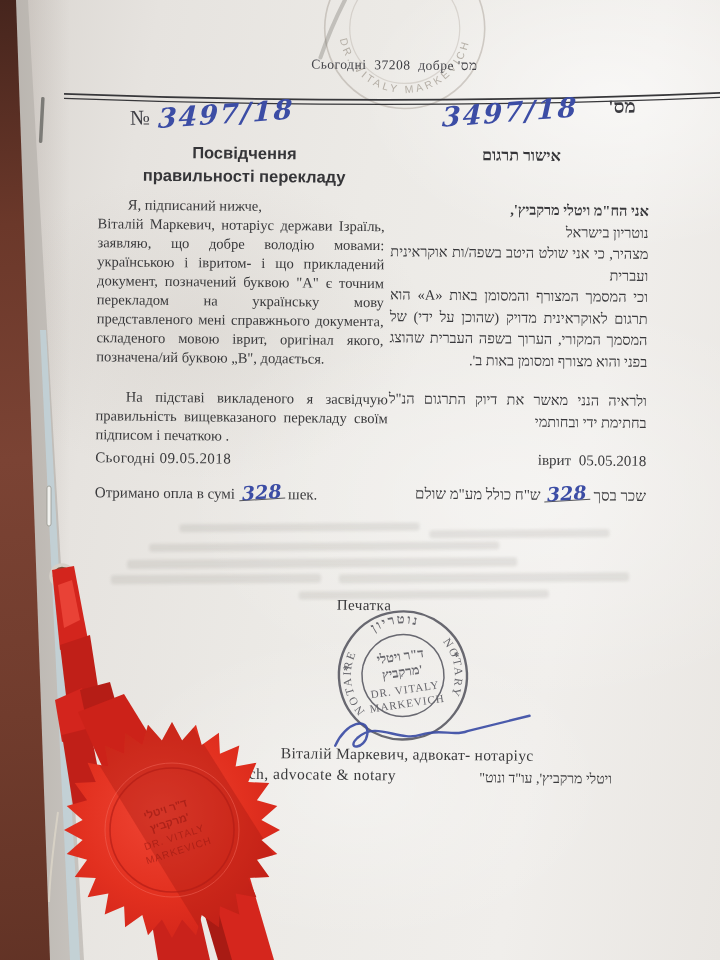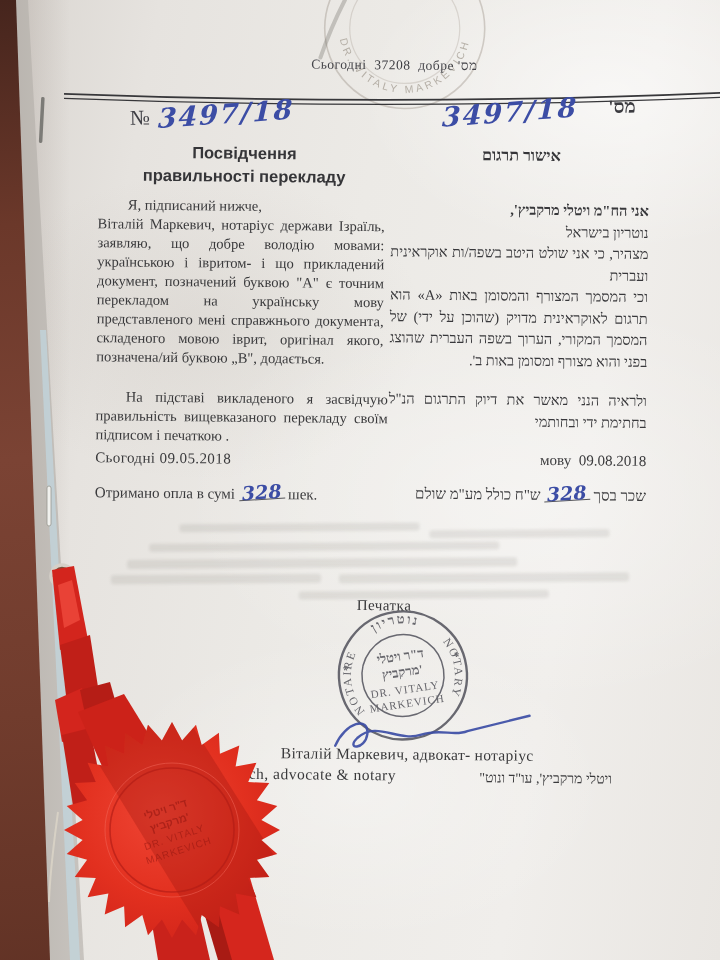--- a/index.html
+++ b/index.html
@@ -46,21 +46,21 @@
   .uk-date{position:absolute;left:95px;top:452px;font-size:15px;letter-spacing:.4px;}
   .uk-fee{position:absolute;left:95px;top:486px;font-size:15px;}
   .amt{font-family:"DejaVu Serif",serif;font-style:italic;font-weight:700;color:#3c4da5;font-size:19px;display:inline-block;transform:rotate(-4deg);padding:0 3px;border-bottom:1.4px solid #55555a;line-height:14px;}
   .he-col{position:absolute;left:388px;top:198px;width:258px;direction:rtl;font-size:14.5px;line-height:21.5px;text-align:justify;color:#38383b;}
   .he-col .b{font-weight:700;}
   .he-col p{margin:0;}
   .he-col .gap{height:18px;}
   .he-date{position:absolute;left:388px;top:450px;width:258px;direction:rtl;font-size:15px;}
   .he-fee{position:absolute;left:388px;top:484px;width:258px;direction:rtl;font-size:15px;}
   .ghost{position:absolute;background:#6e6a62;opacity:.13;filter:blur(1.5px);border-radius:3px;transform:rotate(-1deg);}
-  .pechatka{position:absolute;left:358px;top:597px;font-size:15px;letter-spacing:.5px;}
+  .pechatka{position:absolute;left:338px;top:597px;font-size:15px;letter-spacing:.5px;}
   .stamp-svg{position:absolute;left:330px;top:600px;transform:rotate(-9deg);opacity:.85;mix-blend-mode:multiply;}
   .sig-svg{position:absolute;left:328px;top:682px;}
   .name1{position:absolute;left:160px;top:745px;width:500px;text-align:center;font-size:15.5px;letter-spacing:.3px;}
   .name2en{position:absolute;left:247px;top:766px;font-size:15.5px;letter-spacing:.5px;}
   .name2he{position:absolute;left:455px;top:769px;width:160px;direction:rtl;font-size:14px;}
   .overlay{position:absolute;inset:0;pointer-events:none;}
   .stamp-ring{fill:none;stroke:#50505a;}
   .stamp-txt{fill:#4e4e55;font-family:"Liberation Serif",serif;}
 </style>
 </head>
@@ -122,22 +122,22 @@
 
     <div class="he-col">
       <p class="b">אני הח"מ ויטלי מרקביץ',</p>
       <p>נוטריון בישראל</p>
       <p>מצהיר, כי אני שולט היטב בשפה/ות אוקראינית ועברית</p>
       <p>וכי המסמך המצורף והמסומן באות «A» הוא תרגום לאוקראינית מדויק (שהוכן על ידי) של המסמך המקורי, הערוך בשפה העברית שהוצג בפני והוא מצורף ומסומן באות ב'.</p>
       <div class="gap"></div>
       <p>ולראיה הנני מאשר את דיוק התרגום הנ"ל בחתימת ידי ובחותמי</p>
     </div>
     <div class="he-date">
-      <span>мову</span>&nbsp;
-      <span>09.08.2018</span>
+      <span>іврит</span>&nbsp;
+      <span>05.05.2018</span>
     </div>
     <div class="he-fee">
       <span>שכר בסך</span>
       <span class="amt">328</span>
       <span>ש"ח  כולל מע"מ שולם</span>
     </div>
 
     <div class="ghost" style="left:180px;top:524px;width:240px;height:8px;"></div>
     <div class="ghost" style="left:430px;top:528px;width:180px;height:8px;"></div>
     <div class="ghost" style="left:150px;top:543px;width:350px;height:8px;"></div>

